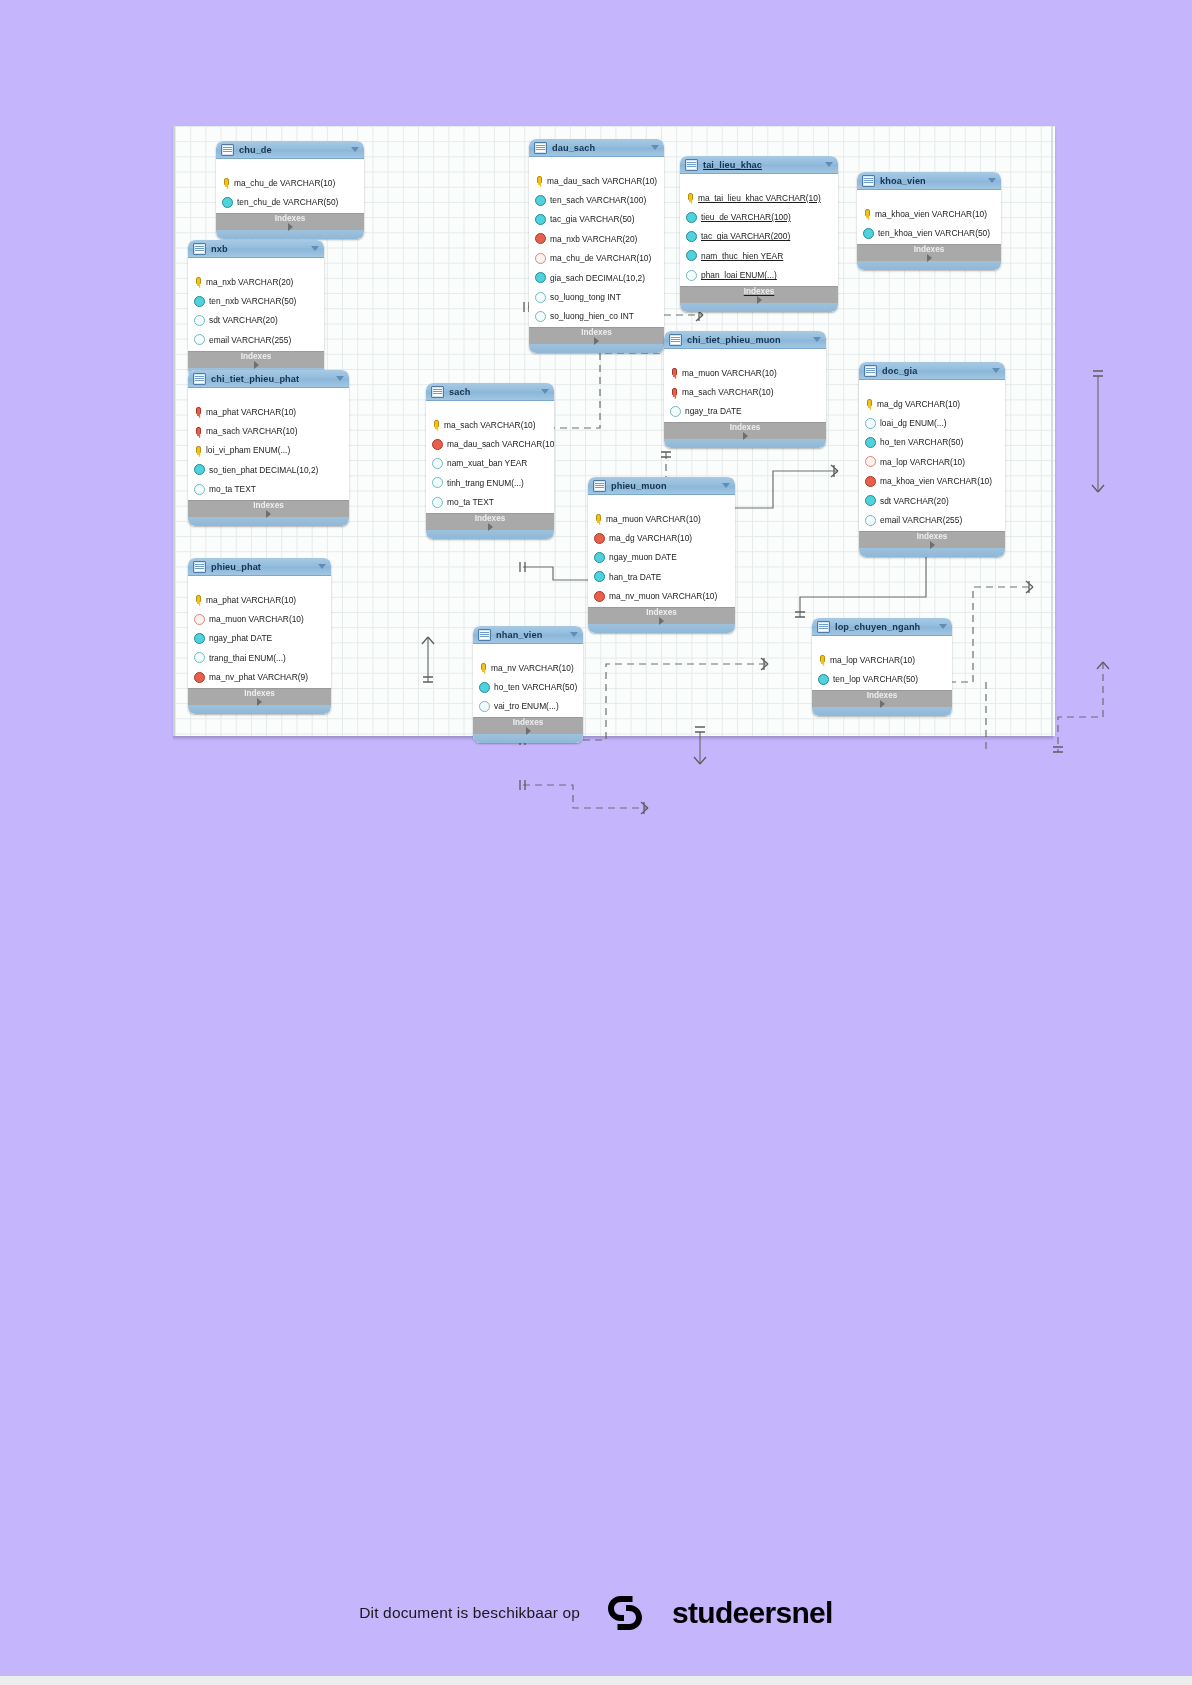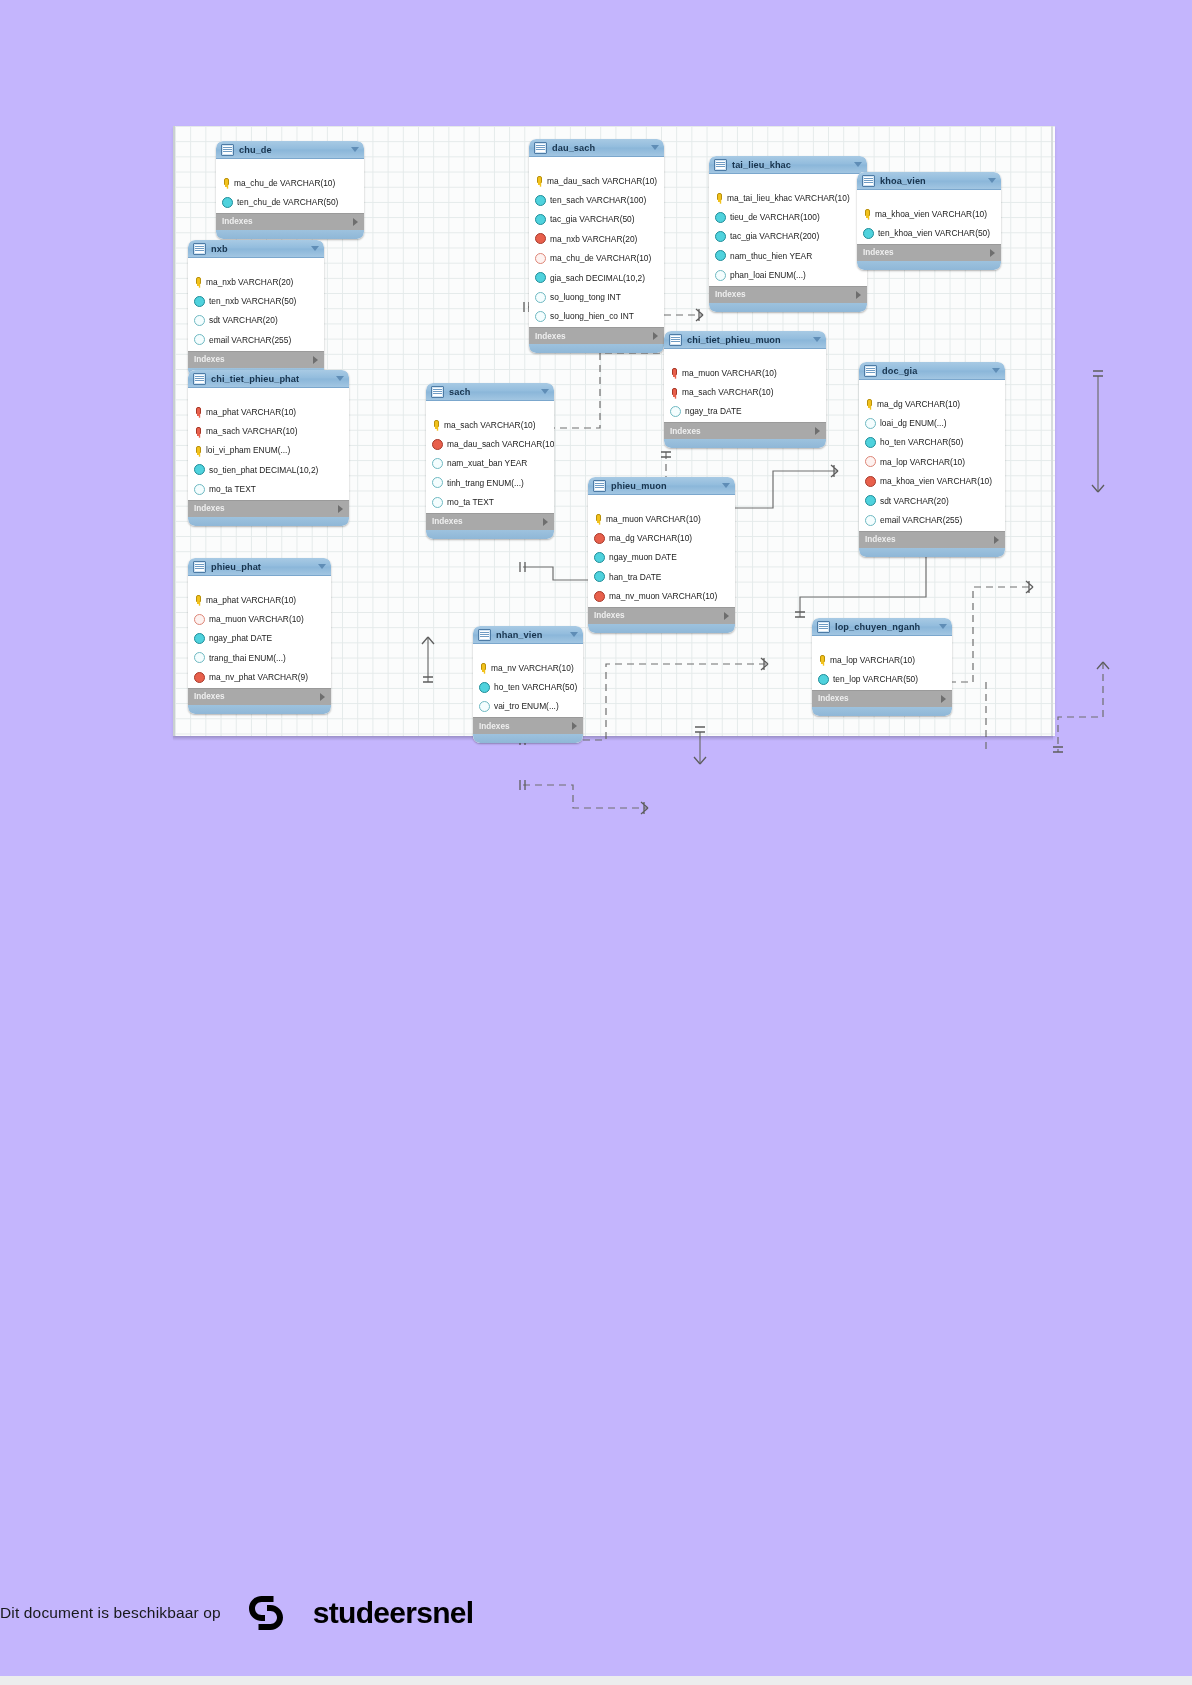--- a/index.html
+++ b/index.html
@@ -109,37 +109,38 @@
   
   .k-fko{
     background:#fdf2f0;border:1px solid #dd8577;
     border-radius:50%;width:7px;height:7px;margin-left:1px;
   }
   .tbl .idx{
     height:16px;background:#a9a9a9;
     display:flex;align-items:center;padding:0 6px;
     color:#efefef;font-size:8.2px;font-weight:bold;
     border-top:1px solid #9a9a9a;
+    flex-direction:column;
   }
   .tbl .idx .ilbl{flex:1;}
   .tbl .idx .iarr{
     width:0;height:0;
     border-top:4px solid transparent;border-bottom:4px solid transparent;
     border-left:5px solid #6e6e6e;
   }
   .tbl .foot{
     height:9px;
     background:linear-gradient(to bottom,#9dc2de,#8fb7d7);
     border-bottom-left-radius:7px;border-bottom-right-radius:7px;
   }
 
   
   #footer{
     position:absolute;left:0;top:1578px;width:1192px;height:70px;
-    display:flex;align-items:center;gap:22px;
+    display:flex;align-items:center;justify-content:center;gap:22px;
   }
   #footer .ftxt{font-size:15.5px;color:#18191b;letter-spacing:.15px;}
   #footer .flogo{display:flex;align-items:center;gap:24px;}
   #footer .fname{font-size:30px;font-weight:bold;color:#000;letter-spacing:-.7px;}
   #pagebottom{position:absolute;left:0;top:1676px;width:1192px;height:9px;background:#eceded;}
 </style>
 </head>
 <body>
 
 <div id="page">
@@ -313,21 +314,21 @@
           <span>so_luong_hien_co INT</span>
         </div>
       </div>
       <div class="idx">
         <span class="ilbl">Indexes</span>
         <span class="iarr"></span>
       </div>
       <div class="foot"></div>
     </div>
 
-    <div class="tbl" style="left:534px;top:30px;width:158px;">
+    <div class="tbl" style="left:505px;top:30px;width:158px;text-decoration:underline;">
       <div class="hdr">
         <span class="tico"></span>
         <span class="tname">tai_lieu_khac</span>
         <span class="caret"></span>
       </div>
       <div class="cols">
         <div class="col">
           <span class="kico k-pk"></span>
           <span>ma_tai_lieu_khac VARCHAR(10)</span>
         </div>

